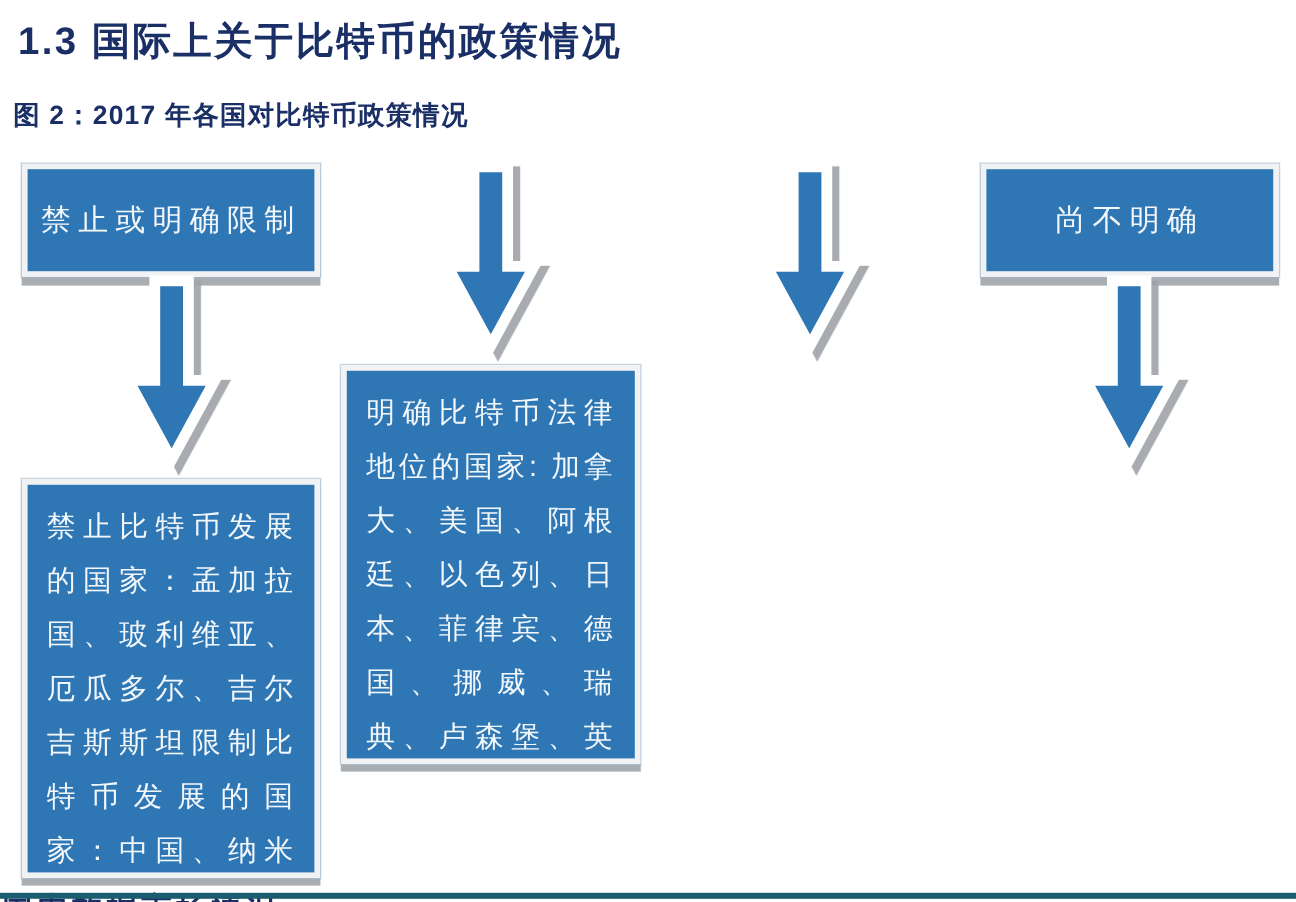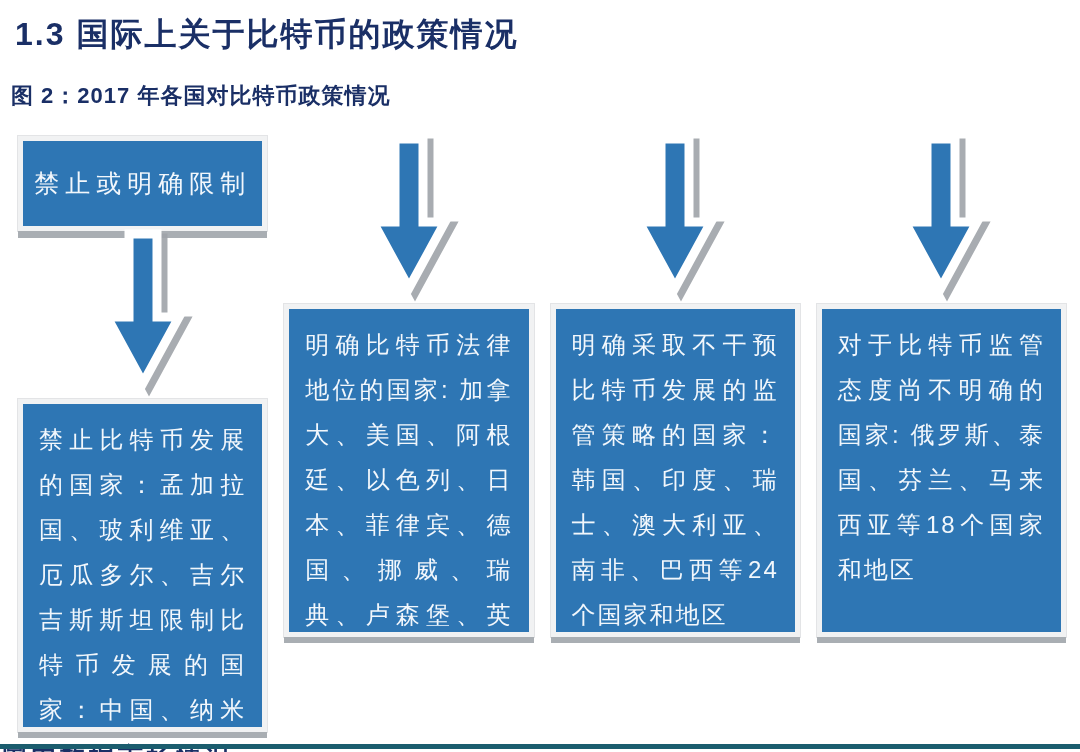--- a/index.html
+++ b/index.html
@@ -141,33 +141,30 @@
         <span>明确比特币法律地位的国家: 加拿大、美国、阿根廷、以色列、日本、菲律宾、德国、挪威、瑞典、卢森堡、英国、澳大利亚等国</span>
       </div>
     </div>
 
     <div class="col">
       <div class="arrow-row">
         <svg width="96" height="164" viewBox="0 0 96 164">
           <path d="M48 154 L12 88 H34 V5 H62 V88 H84 Z" fill="#2E76B4" stroke="#FFFFFF" stroke-width="9" stroke-linejoin="miter"></path>
         </svg>
       </div>
-      <div class="body-box">
-        <span>明确采取不干预比特币发展的监管策略的国家：韩国、印度、瑞士、澳大利亚、南非、巴西等24个国家和地区</span>
-      </div>
     </div>
 
     <div class="col">
+      <div class="hdr-box">
+        <span>尚不明确</span>
+      </div>
       <div class="arrow-row">
         <svg width="96" height="164" viewBox="0 0 96 164">
           <path d="M48 154 L12 88 H34 V5 H62 V88 H84 Z" fill="#2E76B4" stroke="#FFFFFF" stroke-width="9" stroke-linejoin="miter"></path>
         </svg>
-      </div>
-      <div class="body-box">
-        <span>对于比特币监管态度尚不明确的国家: 俄罗斯、泰国、芬兰、马来西亚等18个国家和地区</span>
       </div>
     </div>
 
   </div>
 
   <div class="clipped-heading">国内数据市场情况</div>
   <div class="footer-rule"></div>
 
 </div>
 

